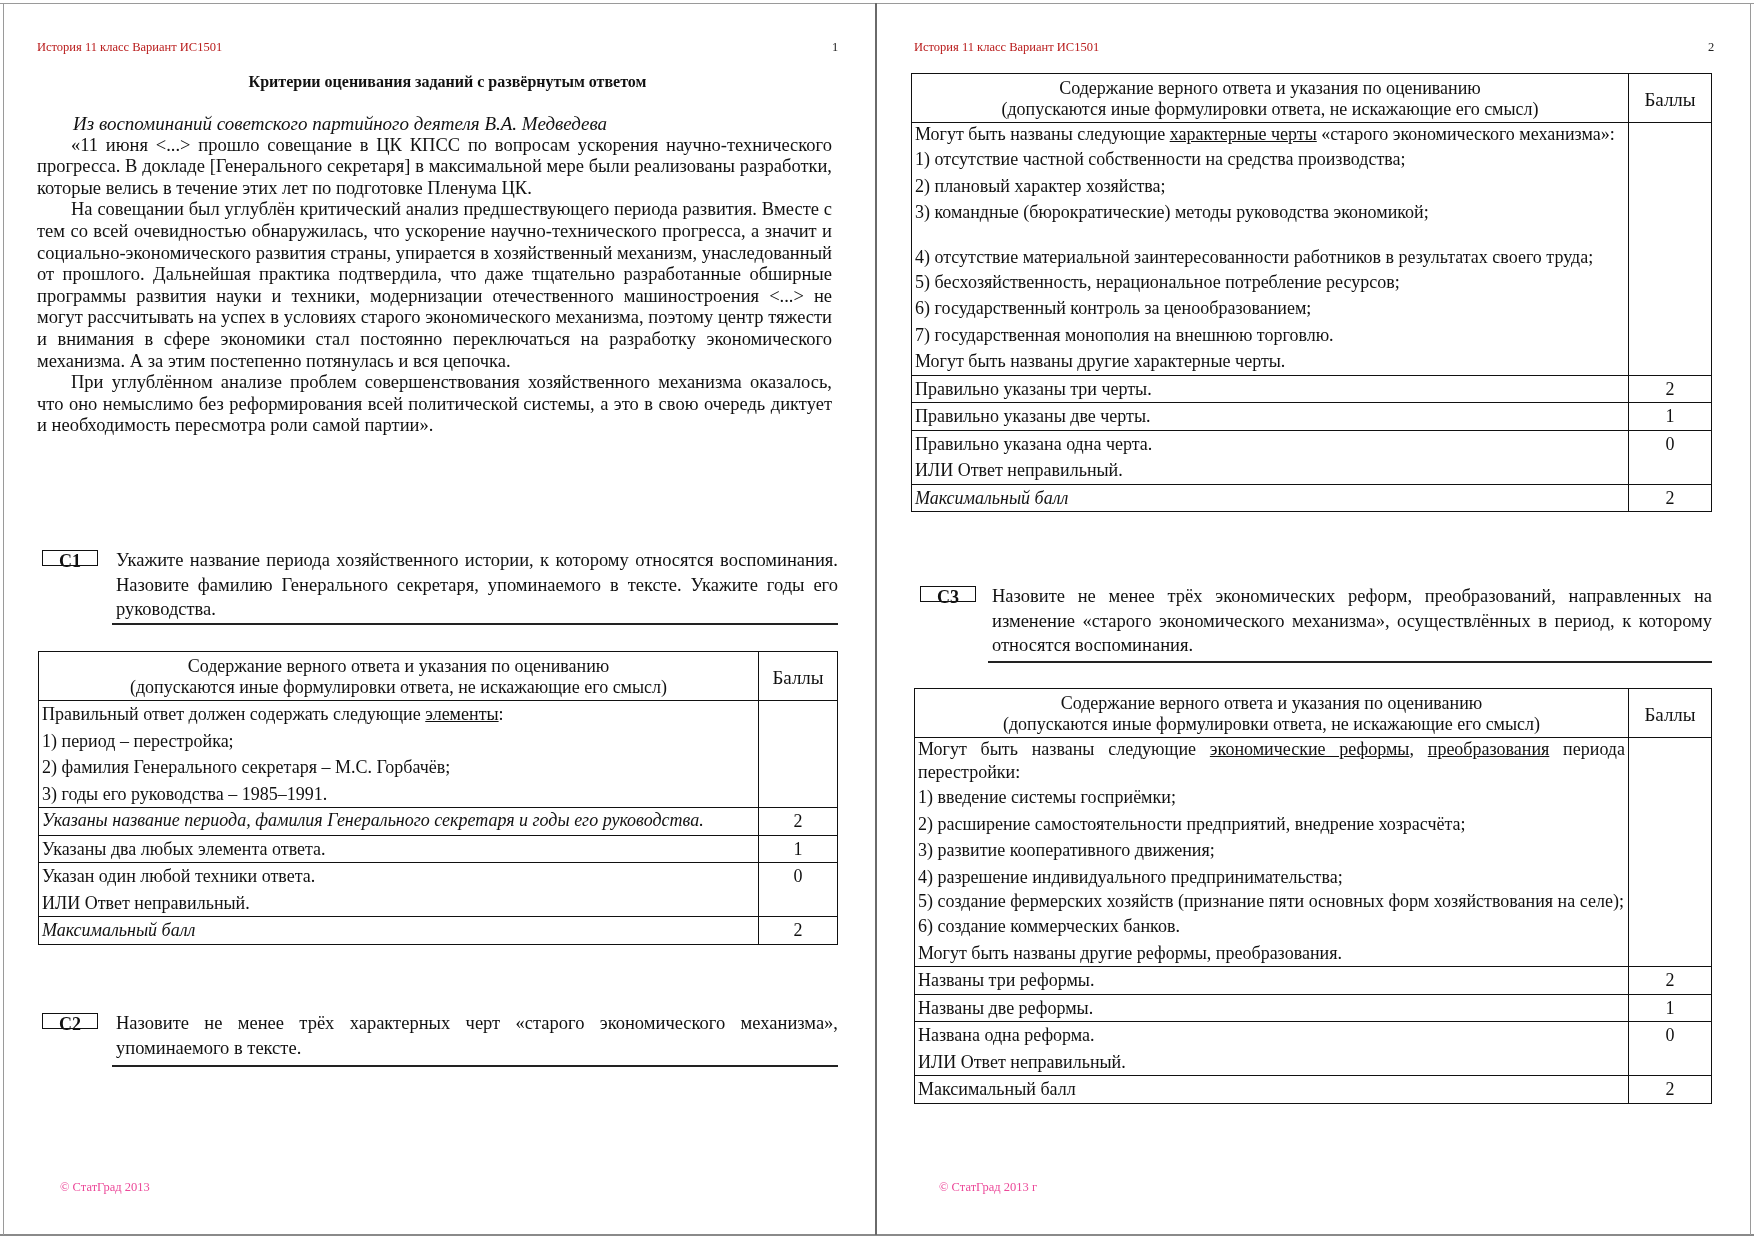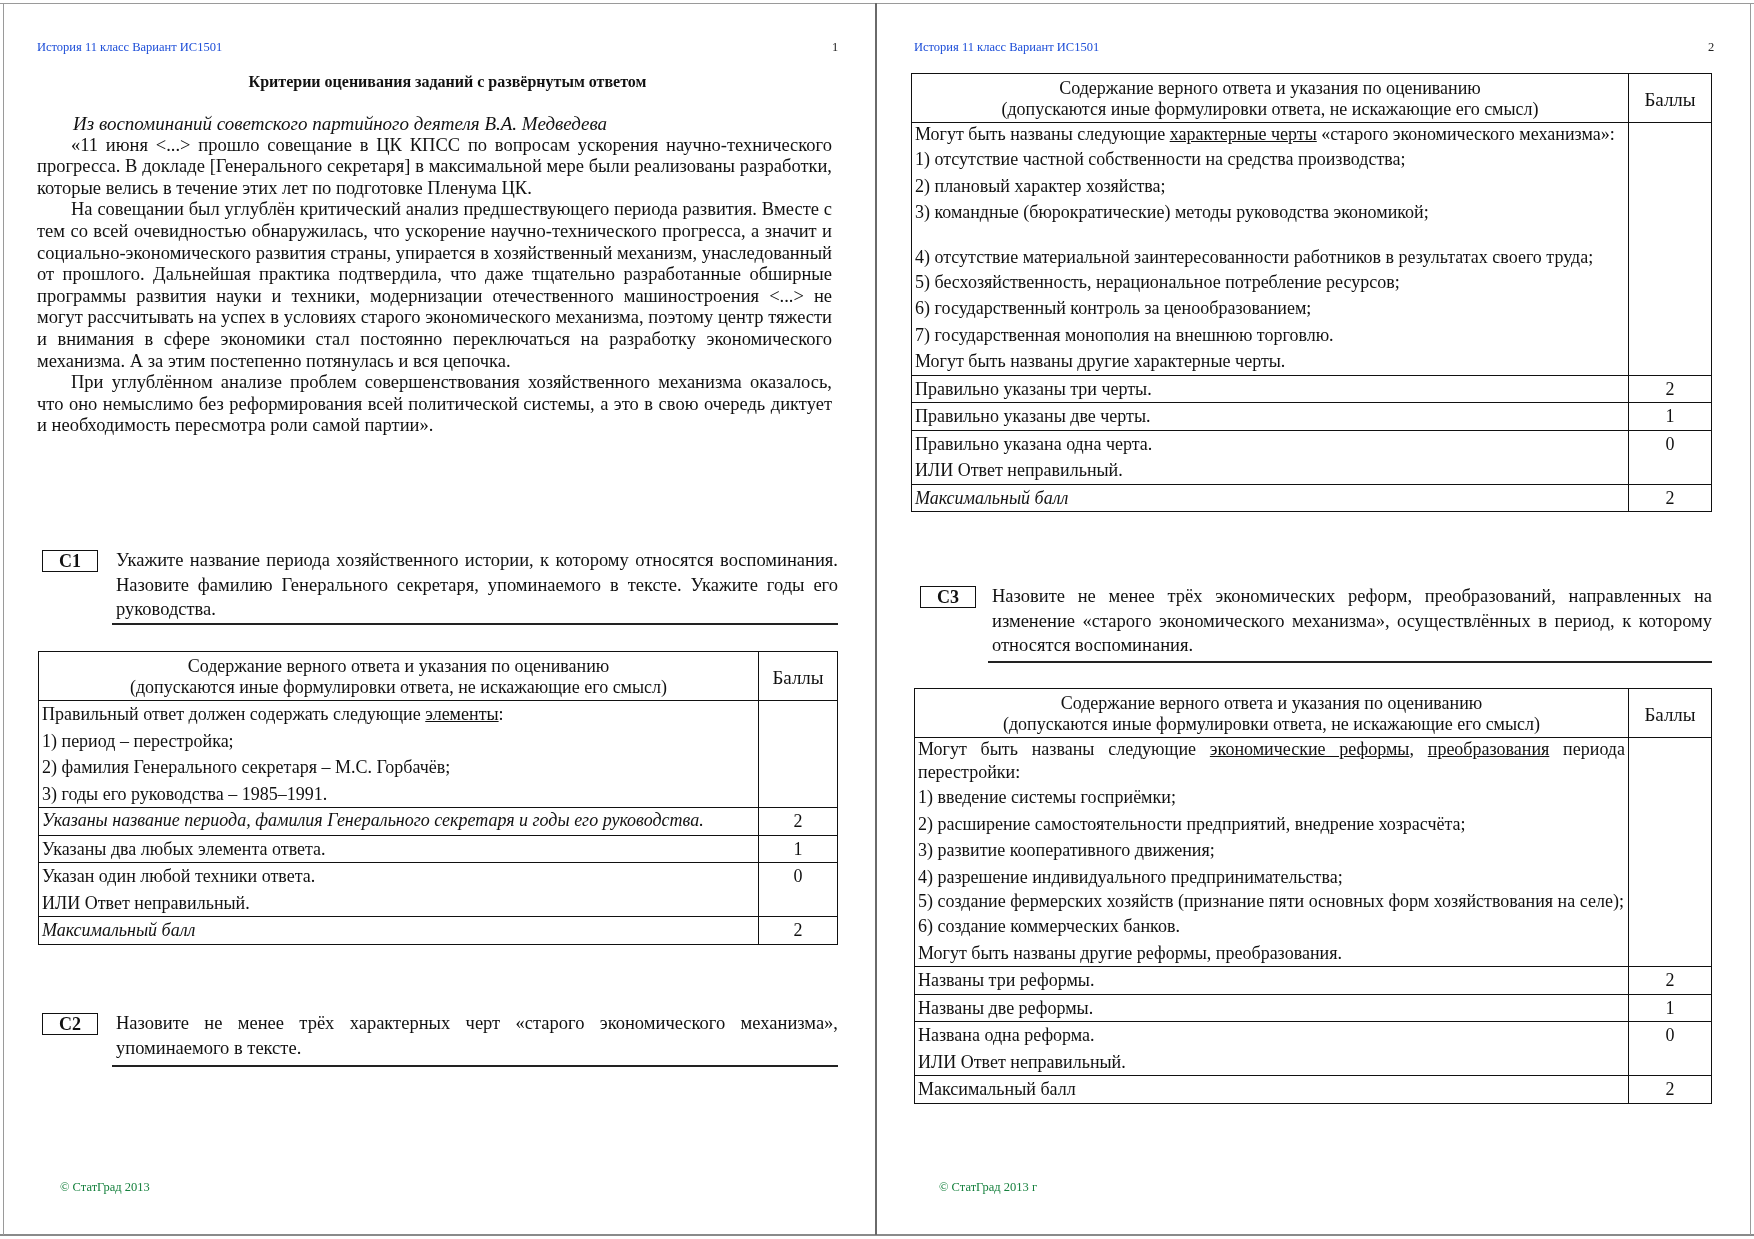--- a/index.html
+++ b/index.html
@@ -11,33 +11,33 @@
   .frame-top { position: absolute; left: 0; top: 3px; width: 1754px; height: 1px; background: #9a9a9a; }
   .frame-bottom { position: absolute; left: 0; top: 1234px; width: 1754px; height: 2px; background: #8a8a8a; }
   .frame-left { position: absolute; left: 3px; top: 3px; width: 1px; height: 1232px; background: #9a9a9a; }
   .frame-right { position: absolute; left: 1750px; top: 3px; width: 1px; height: 1232px; background: #9a9a9a; }
   .divider { position: absolute; left: 875px; top: 3px; width: 2px; height: 1232px; background: #6a6a6a; }
 
   .page { position: absolute; top: 0; height: 1234px; }
   .page.p1 { left: 0; width: 875px; }
   .page.p2 { left: 877px; width: 873px; }
 
-  .running-head { position: absolute; top: 40px; font-size: 12.5px; color: #1d4ed8; }
+  .running-head { position: absolute; top: 40px; font-size: 12.5px; color: #b91c1c; }
   .page-num { position: absolute; top: 40px; font-size: 12.5px; color: #222; }
-  .footer { position: absolute; top: 1180px; font-size: 12.5px; color: #15803d; }
+  .footer { position: absolute; top: 1180px; font-size: 12.5px; color: #ec4899; }
 
   .doc-title { position: absolute; top: 73px; left: 0; width: 875px; text-align: center; font-weight: bold; font-size: 16px; padding-left: 10px; }
 
   .source-block { position: absolute; left: 37px; top: 113px; width: 795px; font-size: 18.5px; line-height: 21.6px; text-align: justify; }
   .source-title { font-style: italic; padding-left: 36px; font-size: 19px; font-family: Liberation Serif, serif; }
   .source-block p { margin: 0; text-indent: 34px; }
 
   .task { position: absolute; font-size: 18.5px; line-height: 24.5px; }
   .task-badge {
-    position: absolute; left: 0; top: 0; width: 56px; height: 22px;
+    position: absolute; left: 0; top: 0; width: 56px; height: 16px;
     border: 1.5px solid #111; box-sizing: border-box; text-align: center;
     font-weight: bold; font-size: 18px; line-height: 20px;
   }
   .task-text { position: absolute; text-align: justify; }
   .task-rule { position: absolute; height: 2px; background: #222; }
 
   table.crit { position: absolute; border-collapse: collapse; font-size: 18px; line-height: 26.5px; }
   table.crit td, table.crit th { border: 1.3px solid #111; padding: 0 3px; vertical-align: top; }
   table.crit th { font-weight: normal; text-align: center; line-height: 21px; padding: 4px 3px 2px; }
   .th-main { font-weight: normal; font-size: 18px; }

